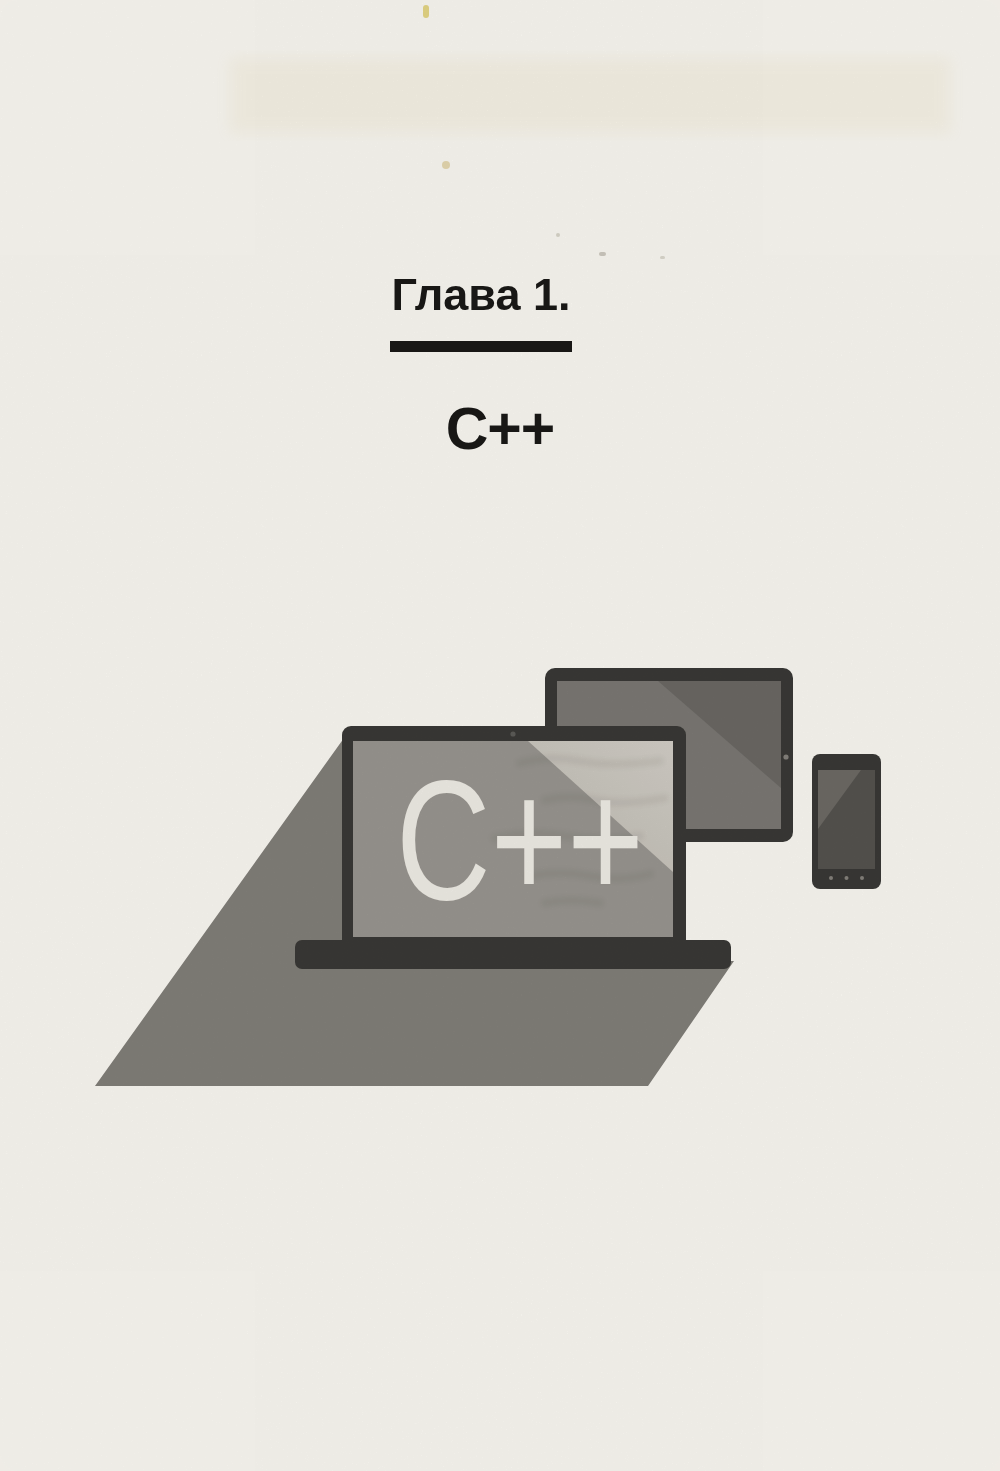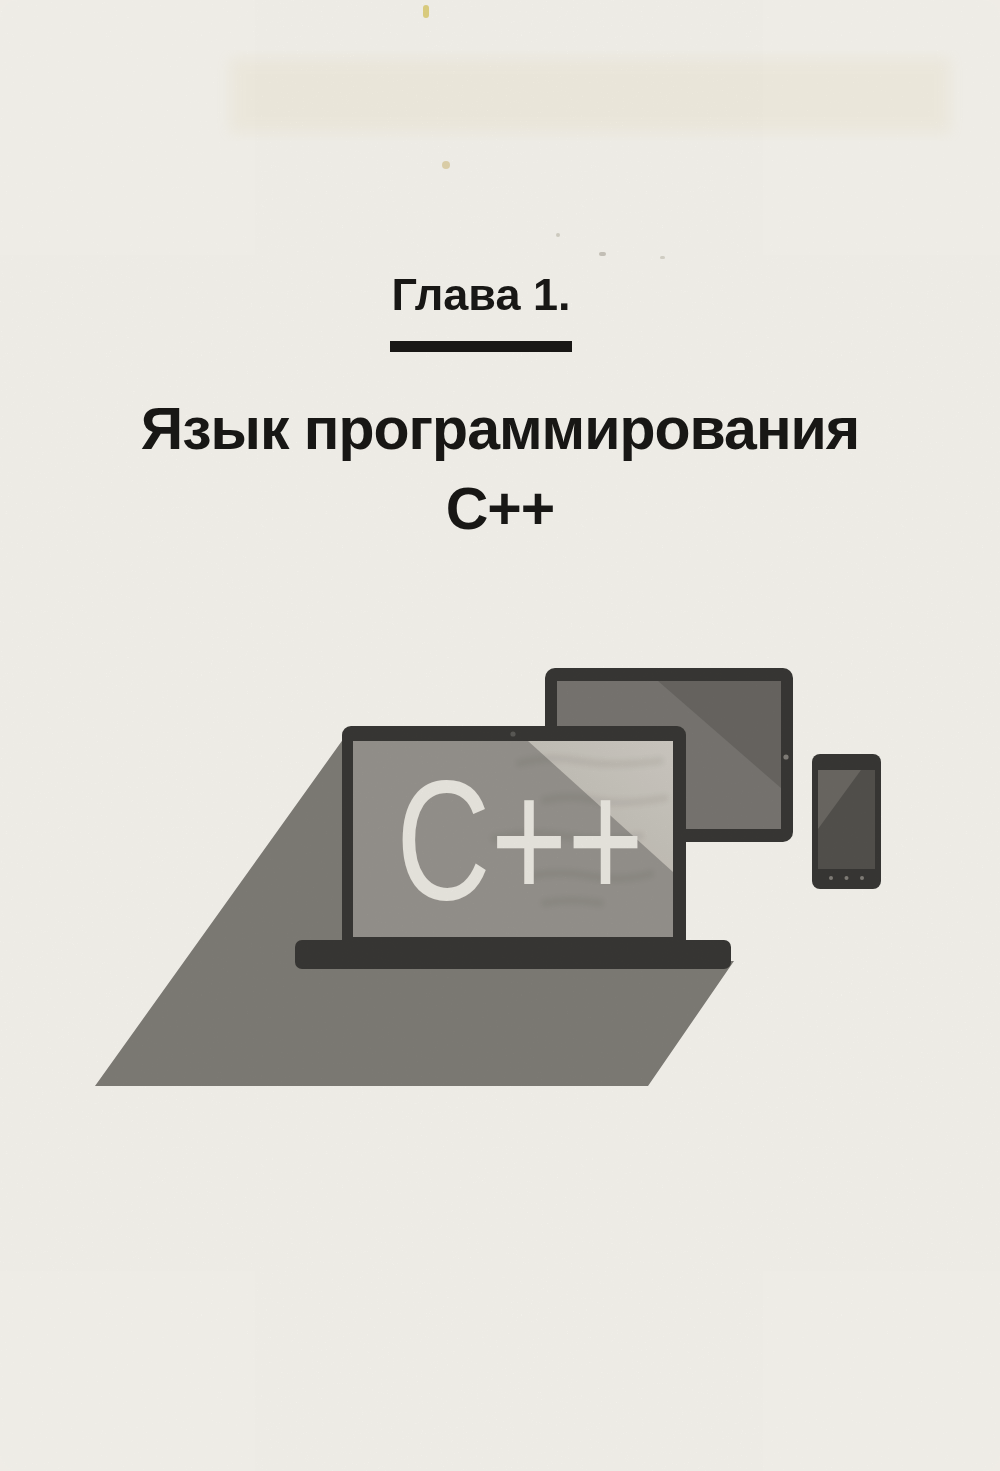--- a/index.html
+++ b/index.html
@@ -44,21 +44,20 @@
 </head>
 <body>
 
 <div class="sheet">
 
   <div class="chapter">Глава 1.</div>
 
   <div class="rule"></div>
 
   <h1 class="title">
-    <span>Язык программирования</span>
     <span>C++</span>
   </h1>
 
   <svg class="illo" viewBox="0 0 1000 1471" xmlns="http://www.w3.org/2000/svg">
     <defs>
       <linearGradient id="hl" x1="1" y1="0" x2="0.2" y2="1">
         <stop offset="0" stop-color="#d3cfc7"></stop>
         <stop offset="1" stop-color="#c2beb6"></stop>
       </linearGradient>
       <filter id="grain" x="0" y="0" width="100%" height="100%">

